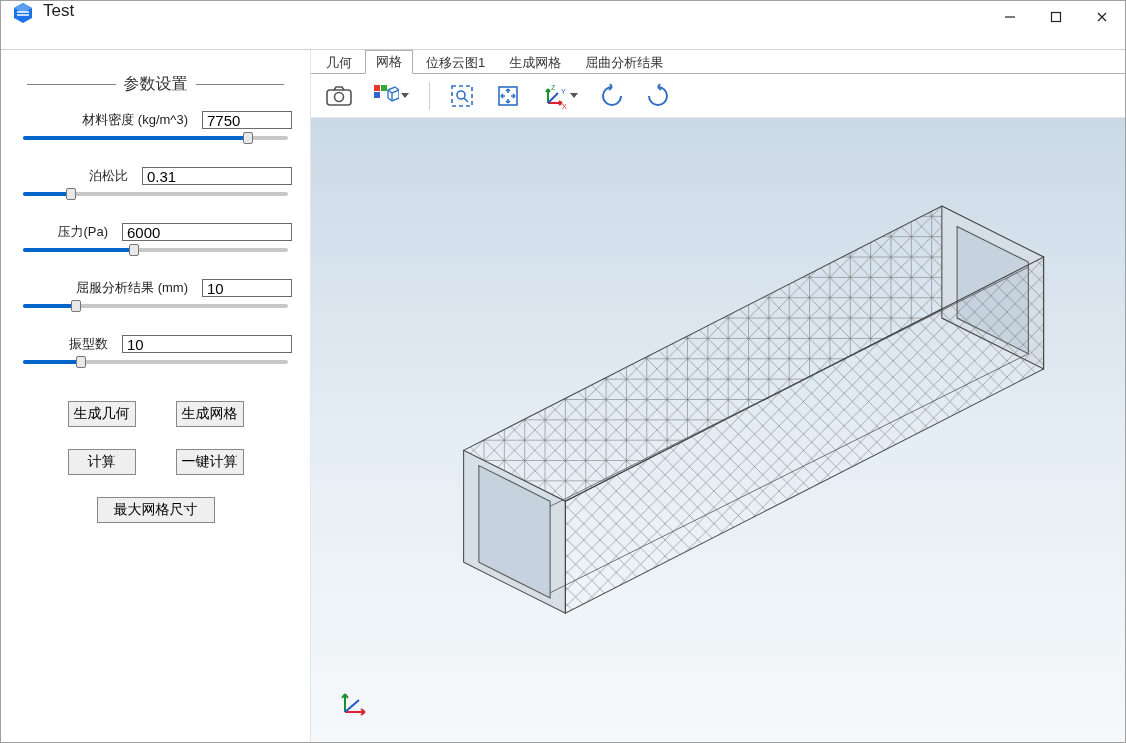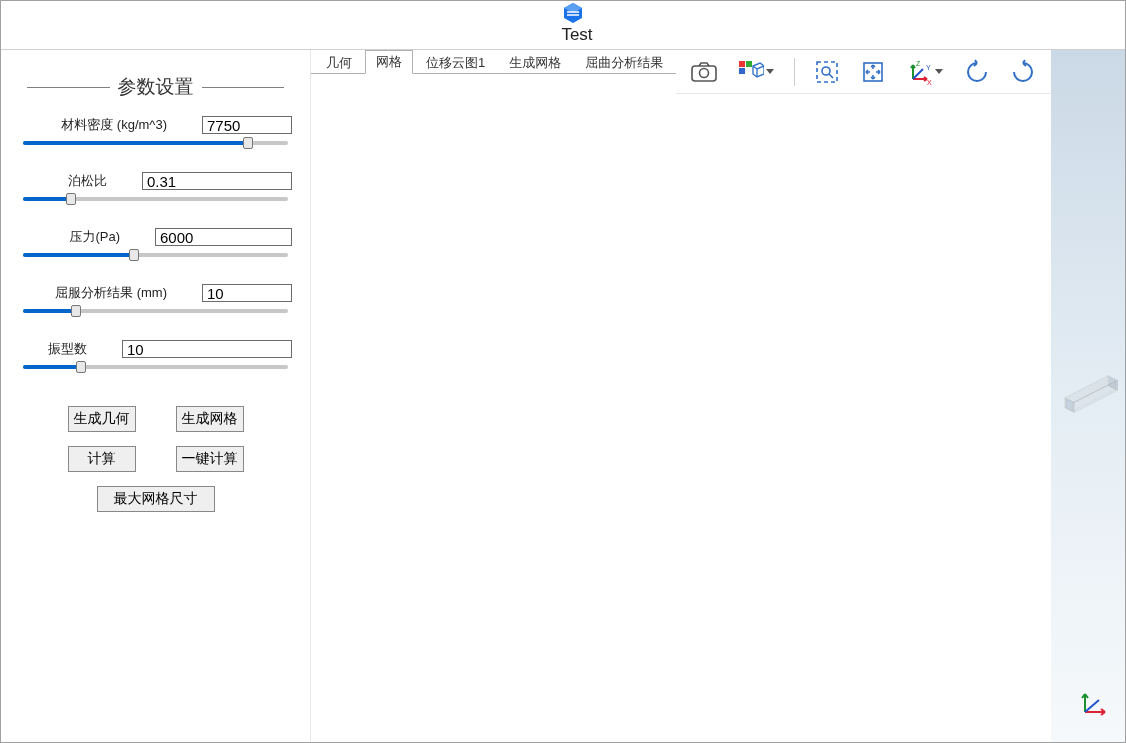--- a/index.html
+++ b/index.html
@@ -15,24 +15,22 @@
     height: 743px;
     background: #ffffff;
     border: 1px solid #a0a0a0;
     display: flex;
     flex-direction: column;
   }
   
   .titlebar {
     height: 48px;
     display: flex;
-    align-items: center;
-    padding-left: 28px;
+    padding-left: 10px;
     background: #ffffff;
-    flex-direction: column;
   }
   .titlebar .app-icon {
     width: 24px; height: 24px;
     margin-right: 8px;
   }
   .titlebar .title {
     font-size: 17px;
     color: #222;
     flex: 0 0 auto;
   }
@@ -55,21 +53,21 @@
     width: 310px;
     background: #ffffff;
     padding: 14px 18px 10px 18px;
     overflow-y: auto;
     border-right: 1px solid #e6e6e6;
   }
   .section-legend {
     display: flex; align-items: center;
     margin: 10px 0 16px 0;
     color: #333;
-    font-size: 19px;
+    font-size: 16px;
   }
   .section-legend::before,
   .section-legend::after {
     content: "";
     flex: 1;
     border-top: 1px solid #808080;
     margin: 0 8px;
   }
 
   .param-row {
@@ -90,21 +88,20 @@
   .param-input {
     font-family: inherit;
     font-size: 15px;
     width: 90px;
     height: 18px;
     padding: 0 4px;
     border: 1px solid #6b6b6b;
     background: #fff;
     overflow: hidden;
     line-height: 14px;
-    margin-left: 21px;
   }
   .slider-bar {
     position: relative;
     height: 14px;
     margin: 0 4px;
   }
   .slider-track {
     position: absolute;
     top: 5px; height: 4px;
     left: 0; right: 0;
@@ -123,41 +120,42 @@
     width: 10px; height: 12px;
     background: #e8e8e8;
     border: 1px solid #777;
     border-radius: 2px;
     transform: translateX(-50%);
   }
 
   .func-buttons {
     display: flex;
     flex-wrap: wrap;
-    gap: 14px 40px;
+    gap: 22px 40px;
     padding: 10px 4px;
     justify-content: center;
   }
   .func-buttons button {
     width: 68px;
     height: 26px;
     font-size: 14px;
     font-family: inherit;
     background: #efefef;
     border: 1px solid #888;
     padding: 0;
     overflow: hidden;
     white-space: nowrap;
   }
   .func-buttons button.wide { width: 118px; }
 
   
   .main {
     flex: 1;
     display: flex;
+    flex-direction: column;
     background: #ffffff;
     min-width: 0;
   }
   .tabbar {
     height: 24px;
     display: flex;
     align-items: flex-end;
     background: #fff;
     border-bottom: 1px solid #b0b0b0;
     padding-left: 4px;
@@ -269,21 +267,21 @@
         <div class="slider-bar">
           <div class="slider-track"></div>
           <div class="slider-fill" style="width:18%"></div>
           <div class="slider-thumb" style="left:18%"></div>
         </div>
       </div>
 
       <div class="param-row">
         <div class="param-top">
           <span class="param-label">压力(Pa)</span>
-          <input class="param-input" style="width: 137px;" value="6000">
+          <input class="param-input" style="width: 170px;" value="6000">
         </div>
         <div class="slider-bar">
           <div class="slider-track"></div>
           <div class="slider-fill" style="width:42%"></div>
           <div class="slider-thumb" style="left:42%"></div>
         </div>
       </div>
 
       <div class="param-row">
         <div class="param-top">

